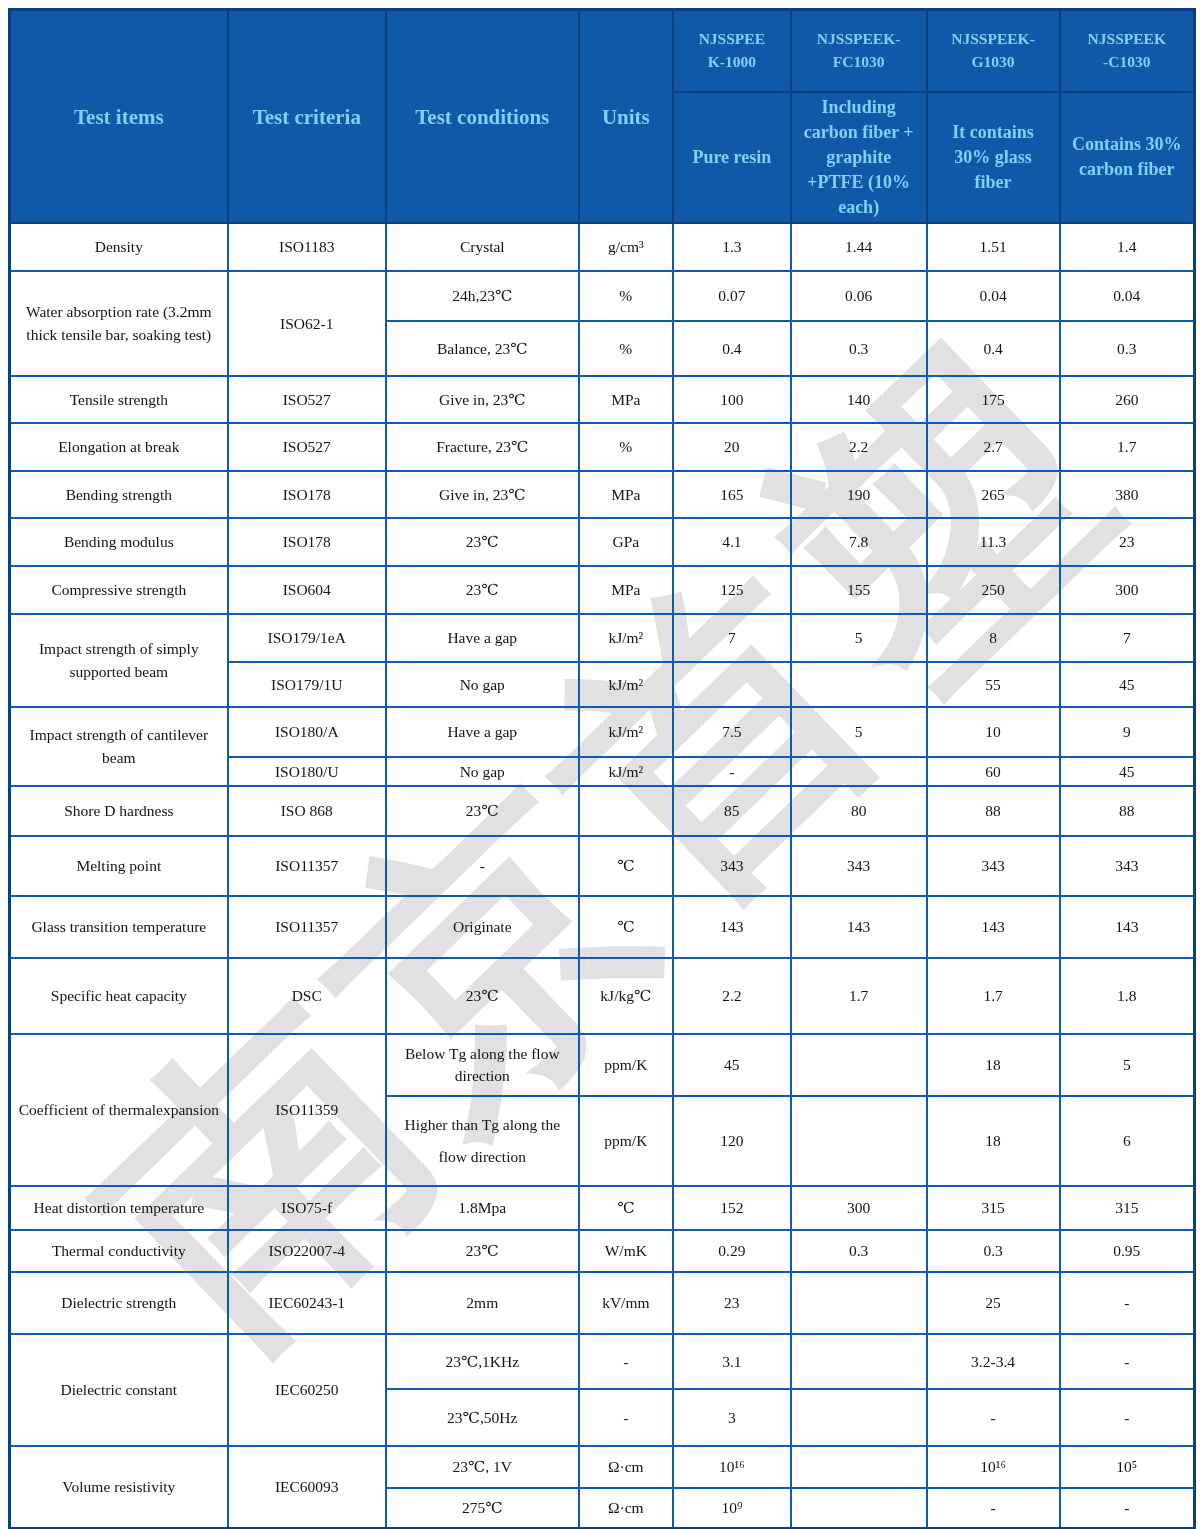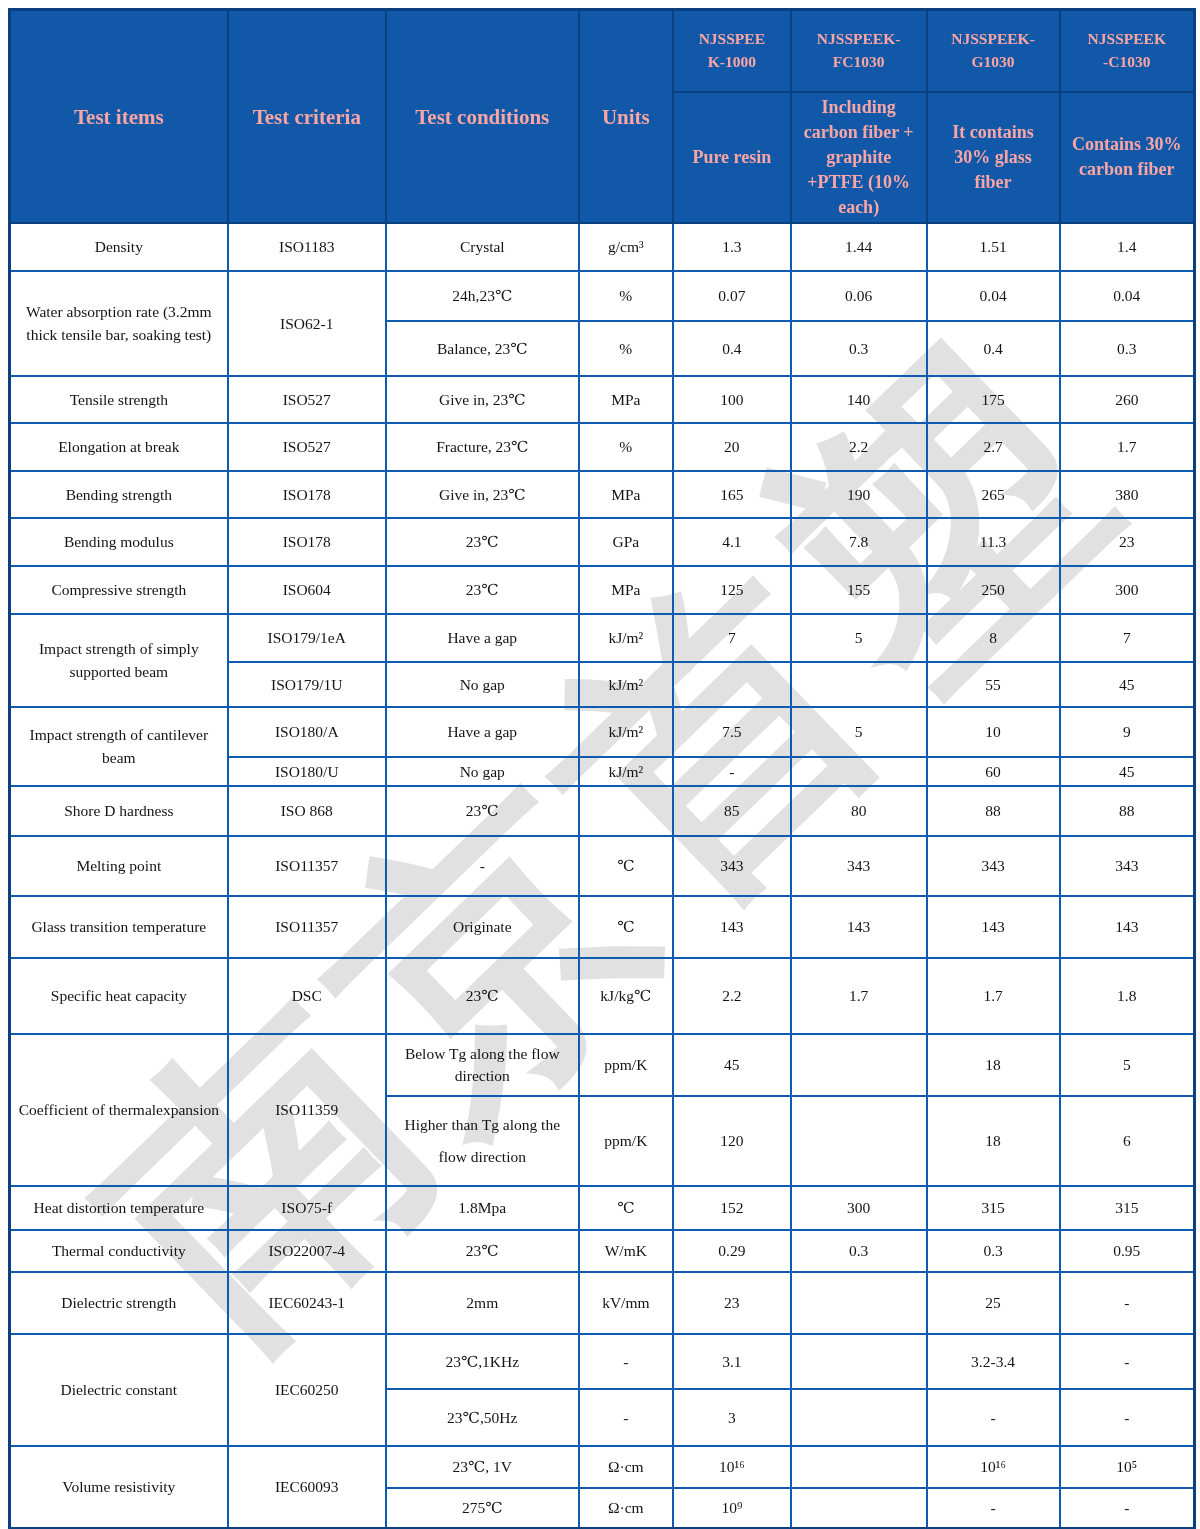--- a/index.html
+++ b/index.html
@@ -23,21 +23,21 @@
   }
   th,td{
     border:2px solid #0f5bb0;
     text-align:center;vertical-align:middle;
     padding:2px 6px;
     font-size:15.5px;line-height:1.45;
     background:transparent;
     word-wrap:break-word;
   }
   thead th{
-    background:#1159a8;color:#fca5a5;font-weight:bold;
+    background:#1159a8;color:#7dd3fc;font-weight:bold;
     border-color:#0a3f80;
   }
   .col-title{font-size:21px;}
   .prod-name{white-space:pre-line;font-size:15.5px;}
   .prod-desc{font-size:18px;line-height:1.4;padding:2px 8px;}
   td.item{padding:2px 4px;}
   td.cond{padding:2px 8px;}
   td.loose{line-height:2.1;}
 </style>
 </head>

